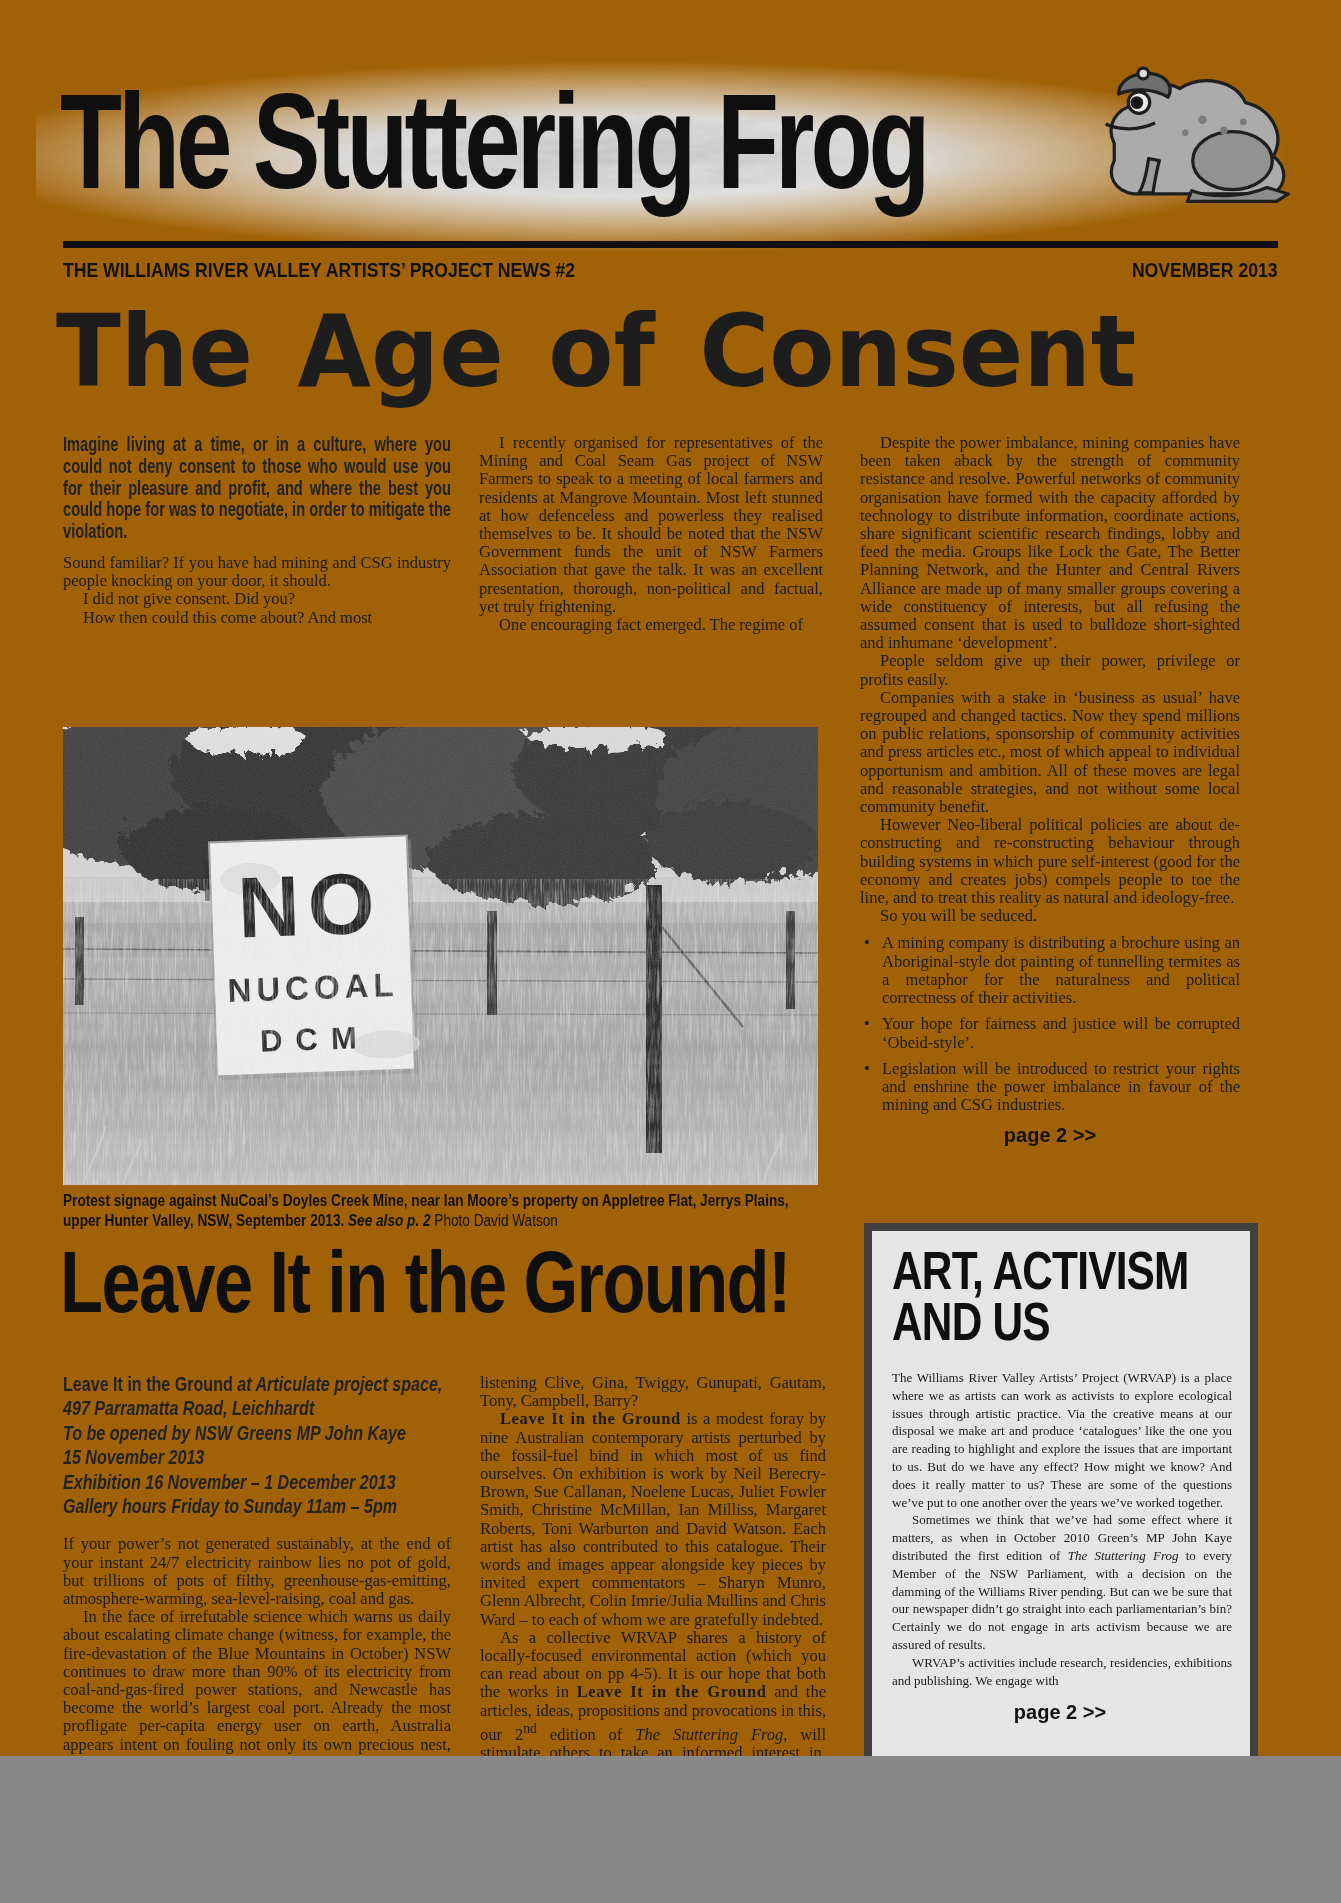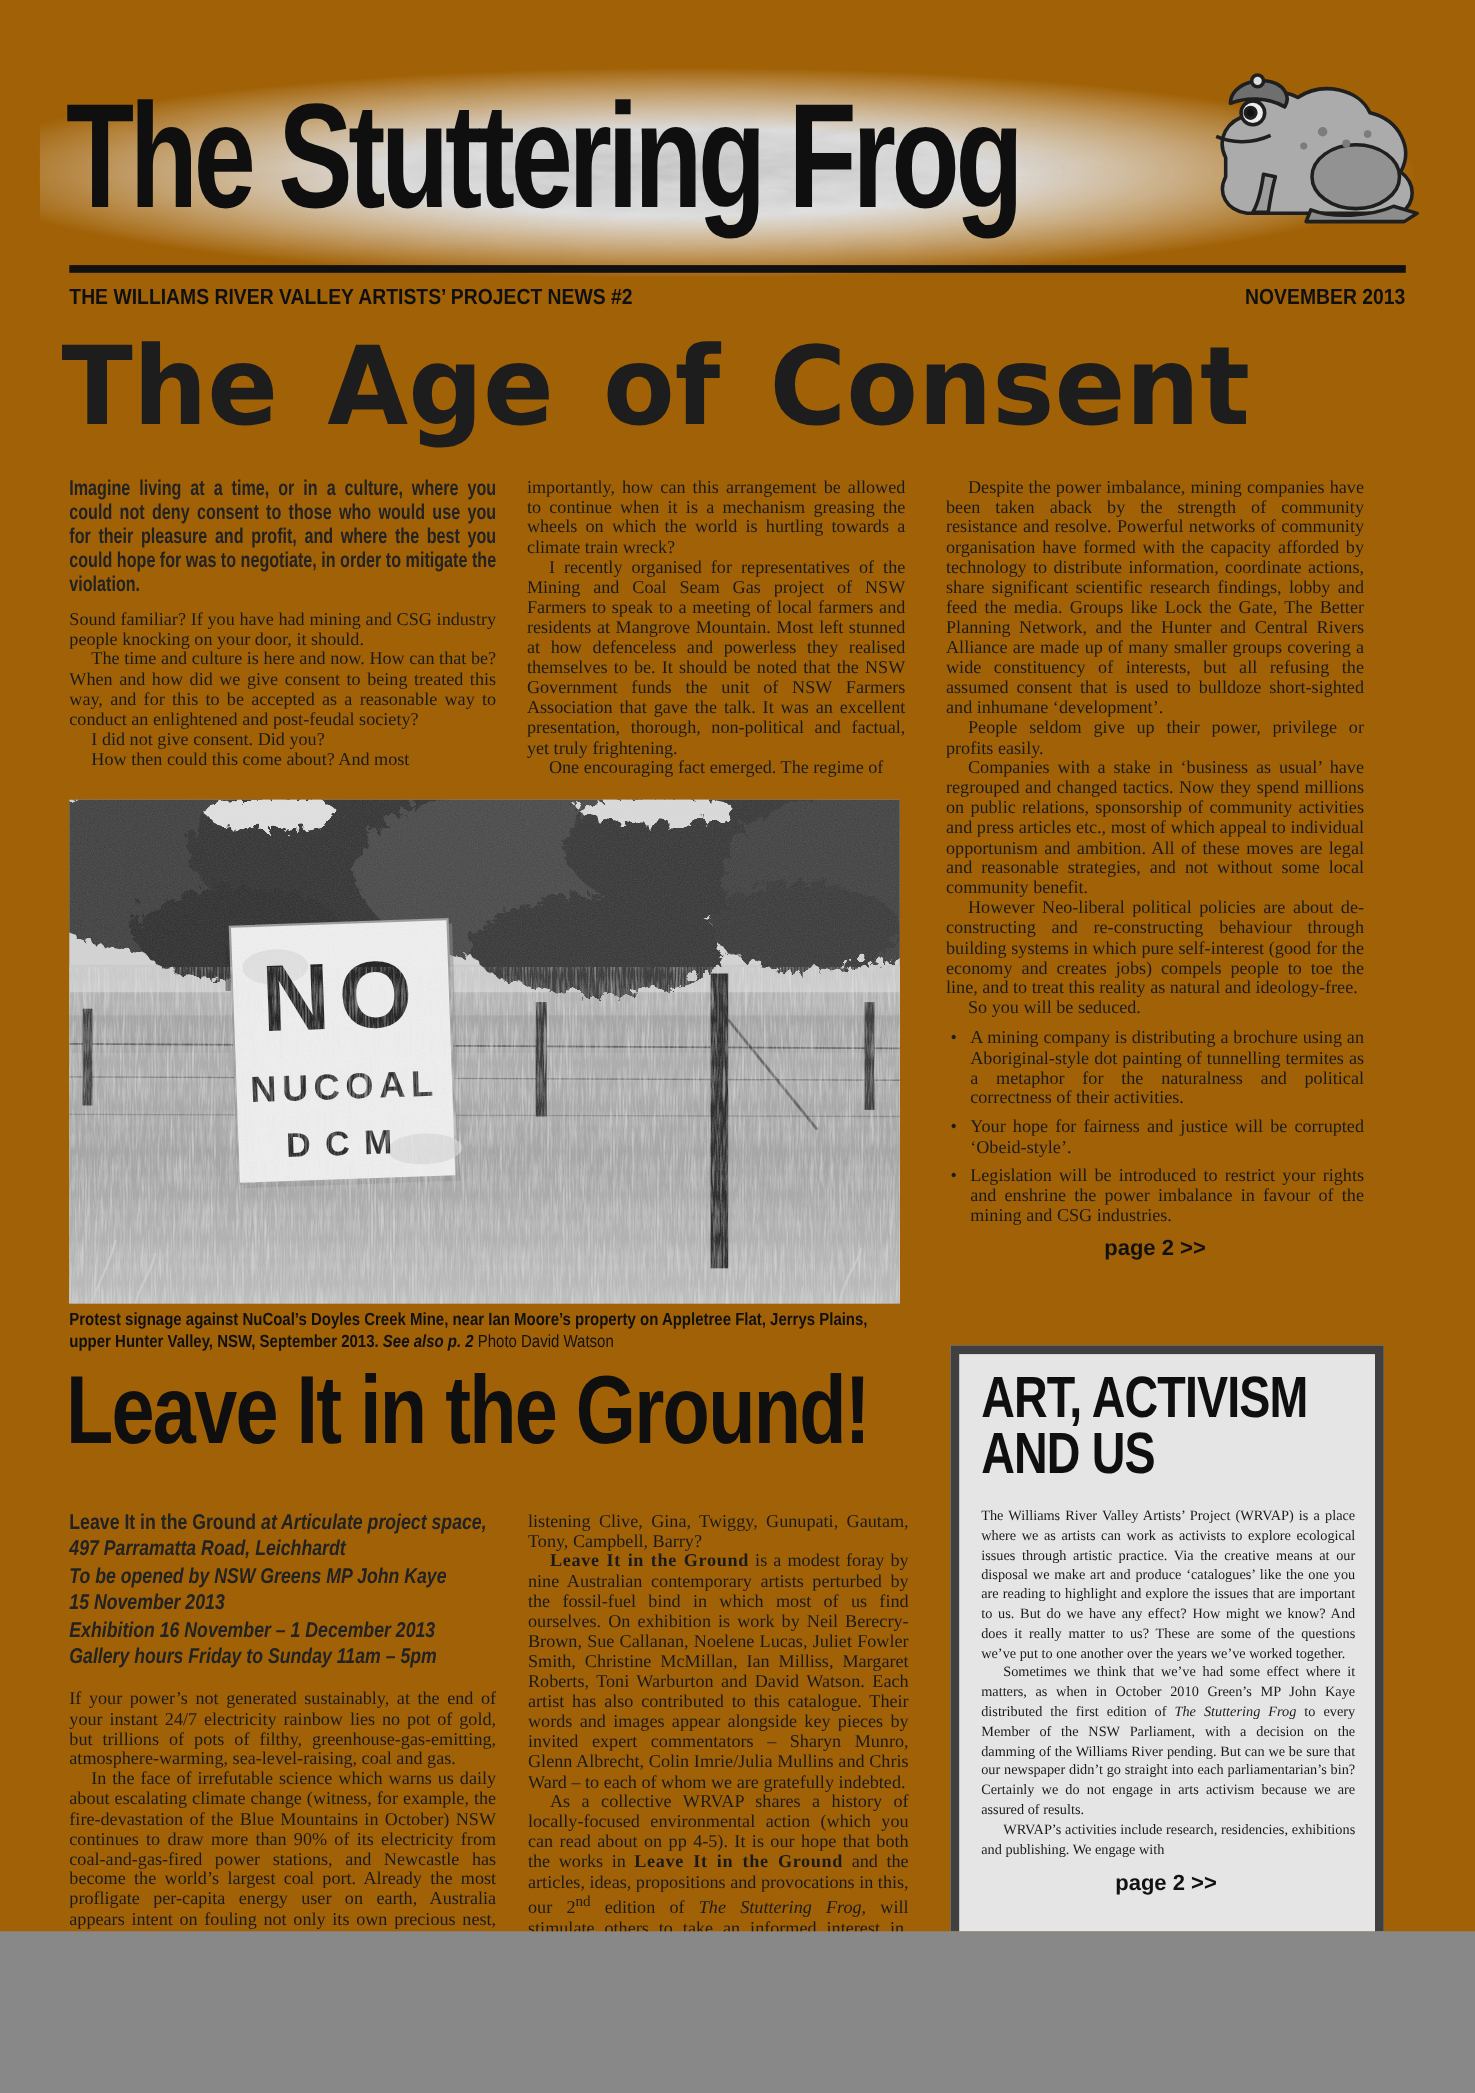--- a/index.html
+++ b/index.html
@@ -115,27 +115,25 @@
     <span class="ib-right">NOVEMBER 2013</span>
   </div>
 
   <div class="headline1">The Age of Consent</div>
 
   <div class="col" style="left:63px; top:434px; width:388px;">
     <div class="lede-wrap">
         <p class="lede">Imagine living at a time, or in a culture, where you could not deny consent to those who would use you for their pleasure and profit, and where the best you could hope for was to negotiate, in order to mitigate the violation.</p>
       </div>
     <p class="serif-p">Sound familiar? If you have had mining and CSG industry people knocking on your door, it should.</p>
-    <p class="serif-p indent">The time and culture is here and now. How can that be? When and how did we give consent to being treated this way, and for this to be accepted as a reasonable way to conduct an enlightened and post-feudal society?</p>
     <p class="serif-p indent">I did not give consent. Did you?</p>
     <p class="serif-p indent">How then could this come about? And most</p>
   </div>
 
   <div class="col" style="left:479px; top:434px; width:344px;">
-    <p class="serif-p">importantly, how can this arrangement be allowed to continue when it is a mechanism greasing the wheels on which the world is hurtling towards a climate train wreck?</p>
     <p class="serif-p indent">I recently organised for representatives of the Mining and Coal Seam Gas project of NSW Farmers to speak to a meeting of local farmers and residents at Mangrove Mountain. Most left stunned at how defenceless and powerless they realised themselves to be. It should be noted that the NSW Government funds the unit of NSW Farmers Association that gave the talk. It was an excellent presentation, thorough, non-political and factual, yet truly frightening.</p>
     <p class="serif-p indent">One encouraging fact emerged. The regime of</p>
   </div>
 
   <div class="col" style="left:860px; top:434px; width:380px;">
     <p class="serif-p indent">Despite the power imbalance, mining companies have been taken aback by the strength of community resistance and resolve. Powerful networks of community organisation have formed with the capacity afforded by technology to distribute information, coordinate actions, share significant scientific research findings, lobby and feed the media. Groups like Lock the Gate, The Better Planning Network, and the Hunter and Central Rivers Alliance are made up of many smaller groups covering a wide constituency of interests, but all refusing the assumed consent that is used to bulldoze short-sighted and inhumane ‘development’.</p>
     <p class="serif-p indent">People seldom give up their power, privilege or profits easily.</p>
     <p class="serif-p indent">Companies with a stake in ‘business as usual’ have regrouped and changed tactics. Now they spend millions on public relations, sponsorship of community activities and press articles etc., most of which appeal to individual opportunism and ambition. All of these moves are legal and reasonable strategies, and not without some local community benefit.</p>
     <p class="serif-p indent">However Neo-liberal political policies are about de-constructing and re-constructing behaviour through building systems in which pure self-interest (good for the economy and creates jobs) compels people to toe the line, and to treat this reality as natural and ideology-free.</p>
     <p class="serif-p indent">So you will be seduced.</p>

